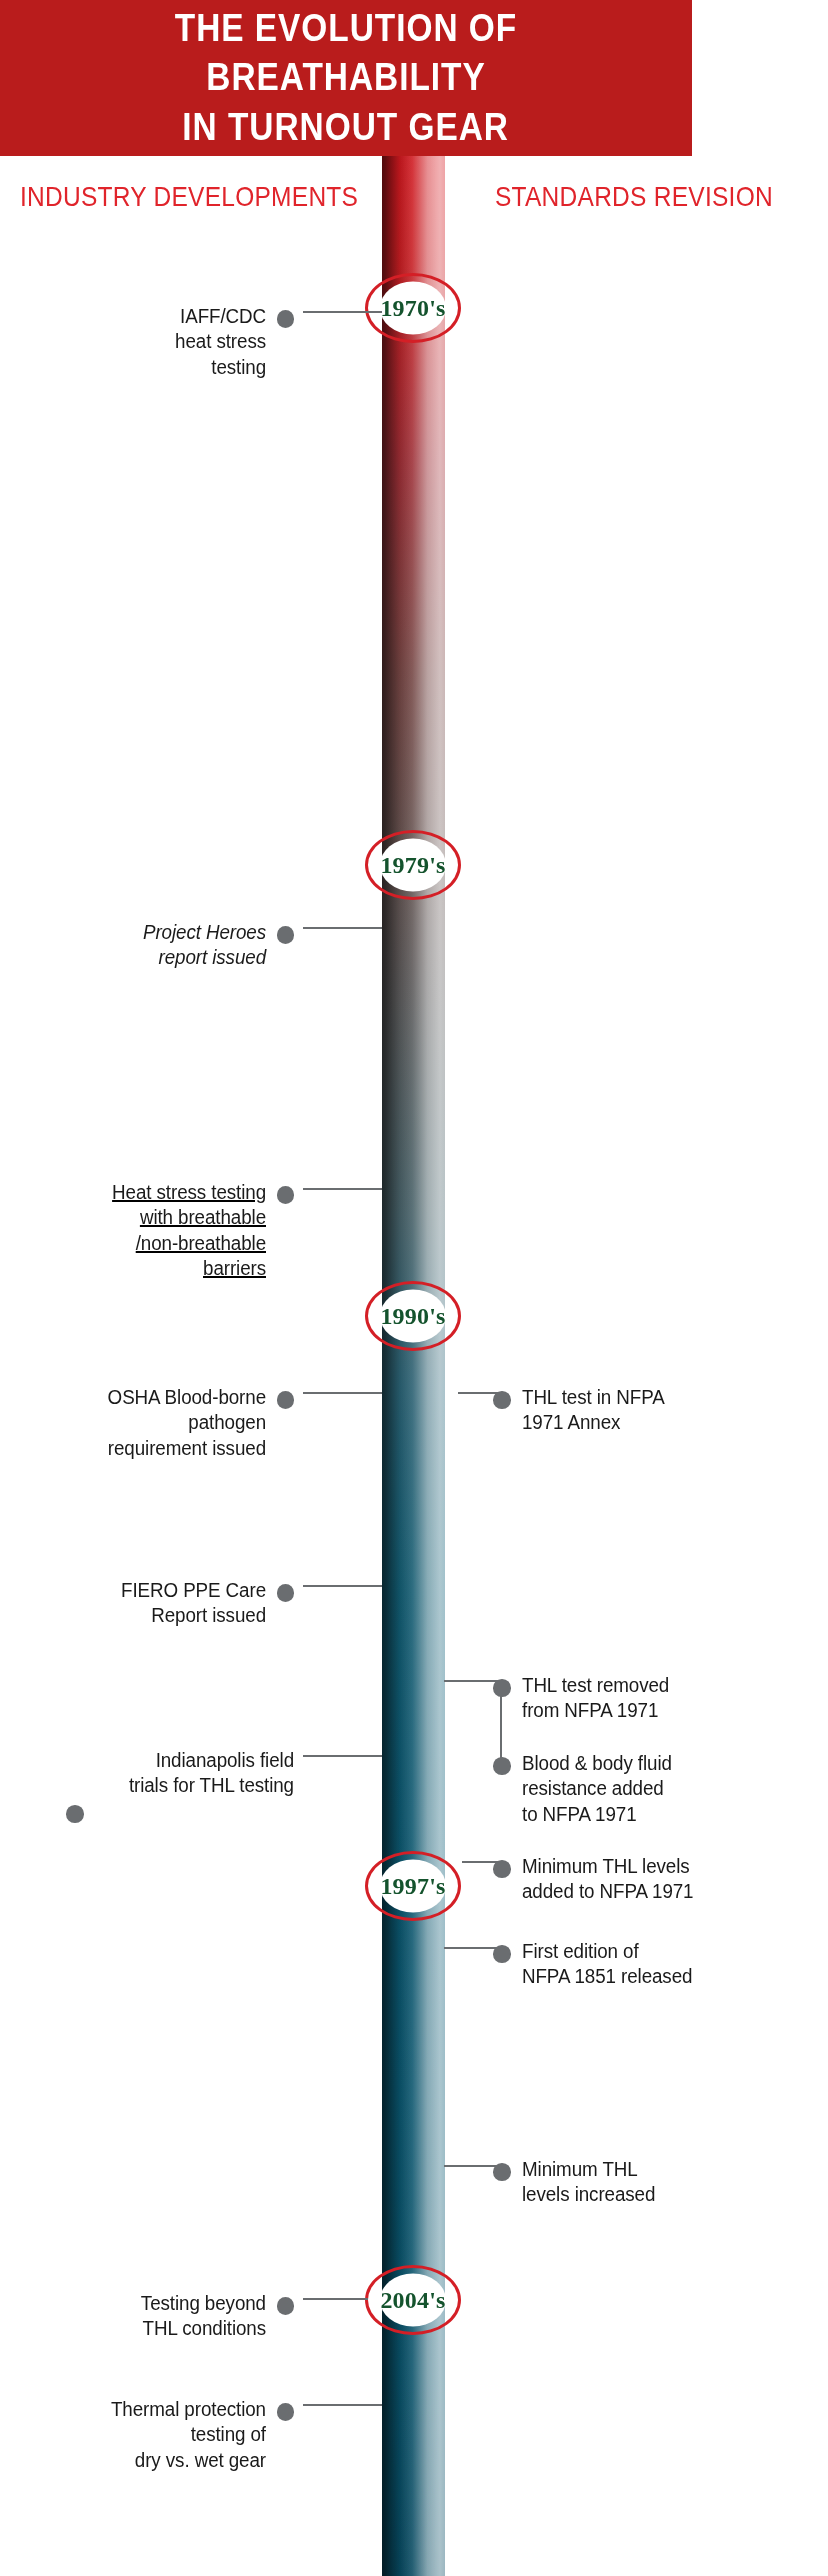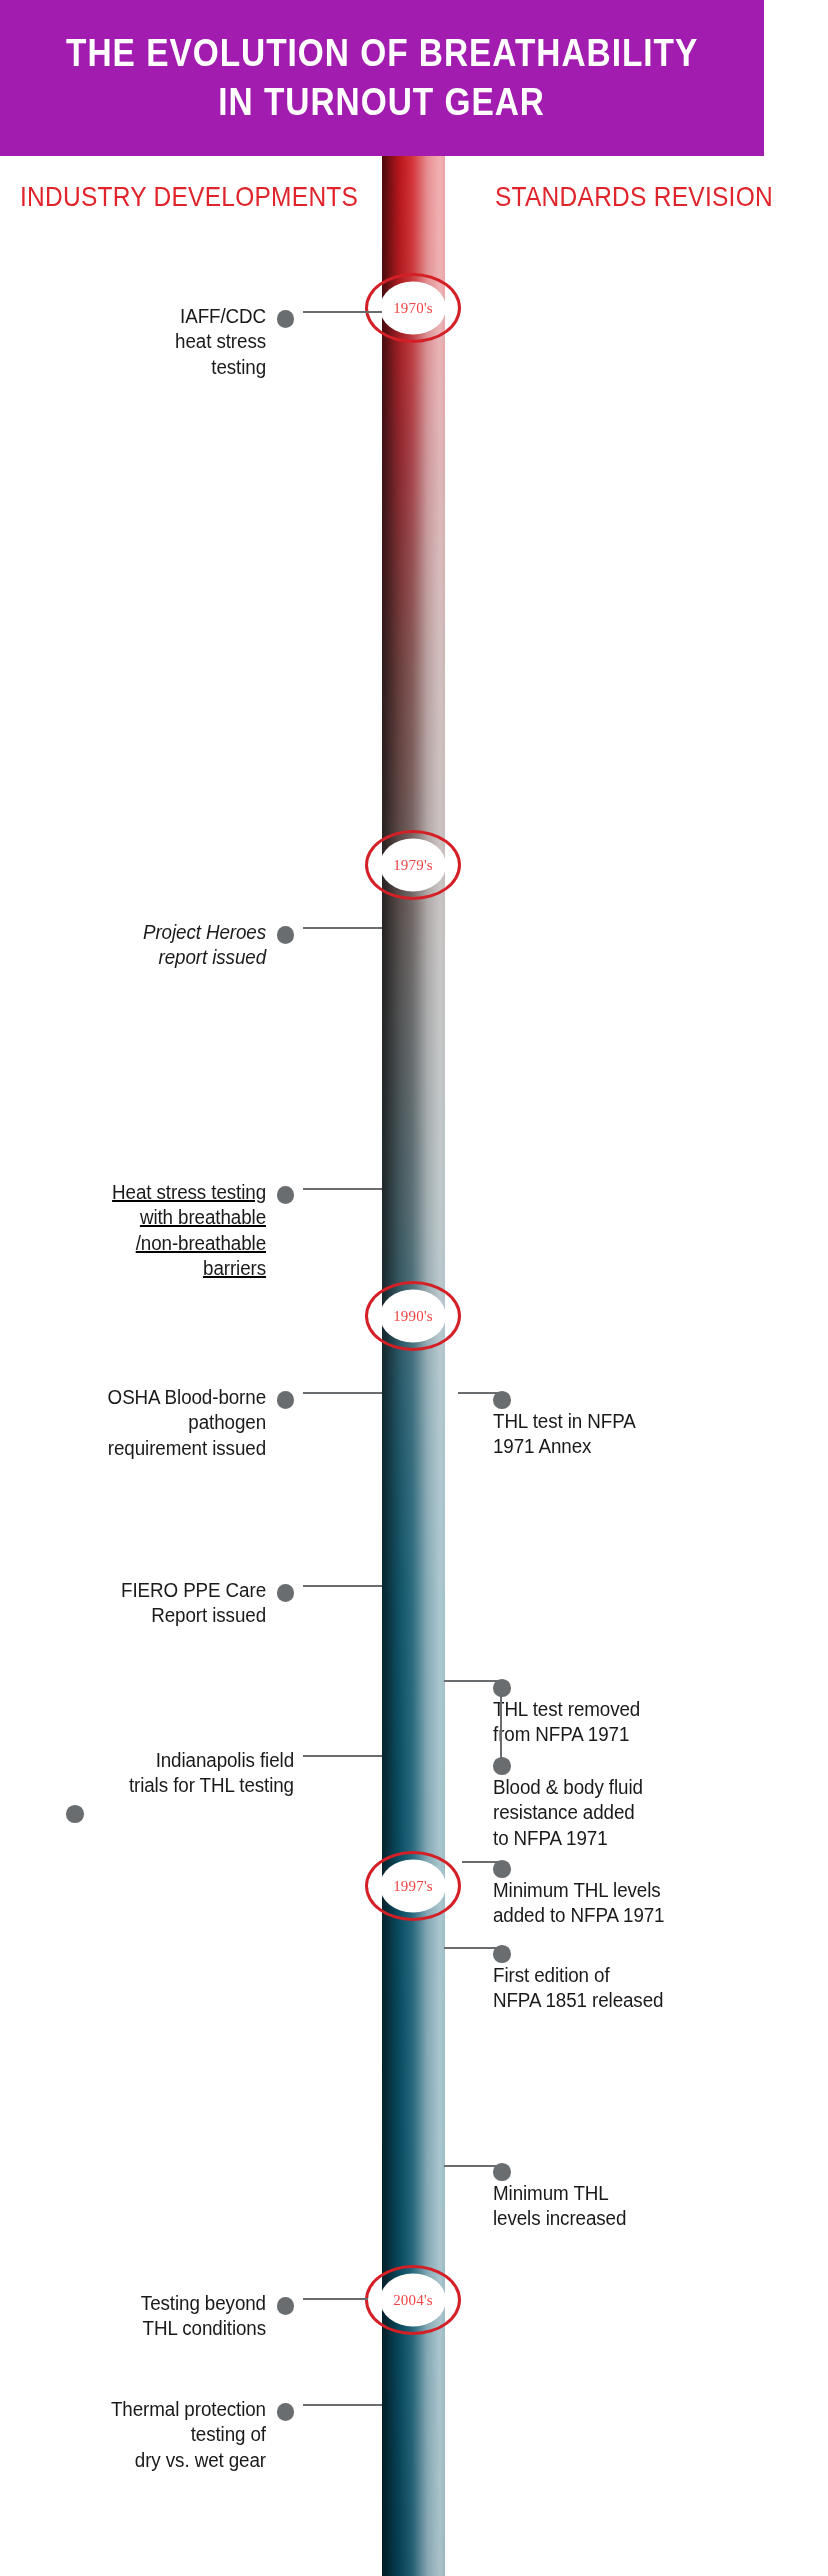--- a/index.html
+++ b/index.html
@@ -10,22 +10,22 @@
     background: #ffffff;
     font-family: "Liberation Sans", sans-serif;
     position: relative;
     overflow: hidden;
   }
 
   
   #header-banner {
     position: absolute;
     left: 0; top: 0;
-    width: 764px; height: 156px;
-    background: #a21caf;
+    width: 692px; height: 156px;
+    background: #b91c1c;
     display: flex;
     flex-direction: column;
     align-items: center;
     justify-content: center;
   }
   .title-line {
     color: #ffffff;
     font-family: "Liberation Sans", sans-serif;
     font-weight: bold;
     font-size: 38px;
@@ -120,42 +120,42 @@
     left: 50%; top: 50%;
     transform: translate(-50%,-50%);
     width: 96px; height: 70px;
     border-radius: 50%;
     border: 3.7px solid #d41f26;
     background: transparent;
   }
   .decade-label {
     position: relative;
     z-index: 3;
-    color: #ef4444;
+    color: #14532d;
     font-family: "Liberation Serif", serif;
-    font-size: 15px;
-    font-weight: normal;
+    font-size: 24px;
+    font-weight: bold;
     letter-spacing: 0.2px;
     white-space: nowrap;
   }
 
   
   .event {
     position: absolute;
     display: flex;
     align-items: flex-start;
   }
   .event-left {
     right: 534px;
     flex-direction: row;
     justify-content: flex-end;
   }
   .event-right {
     left: 493px;
-    flex-direction: column;
+    flex-direction: row;
     justify-content: center;
   }
   .event-text {
     color: #1a1a1a;
     font-family: "Liberation Sans", sans-serif;
     font-size: 20px;
     line-height: 1.27;
     letter-spacing: -0.1px;
     transform: scaleX(0.94);
     white-space: pre-line;

